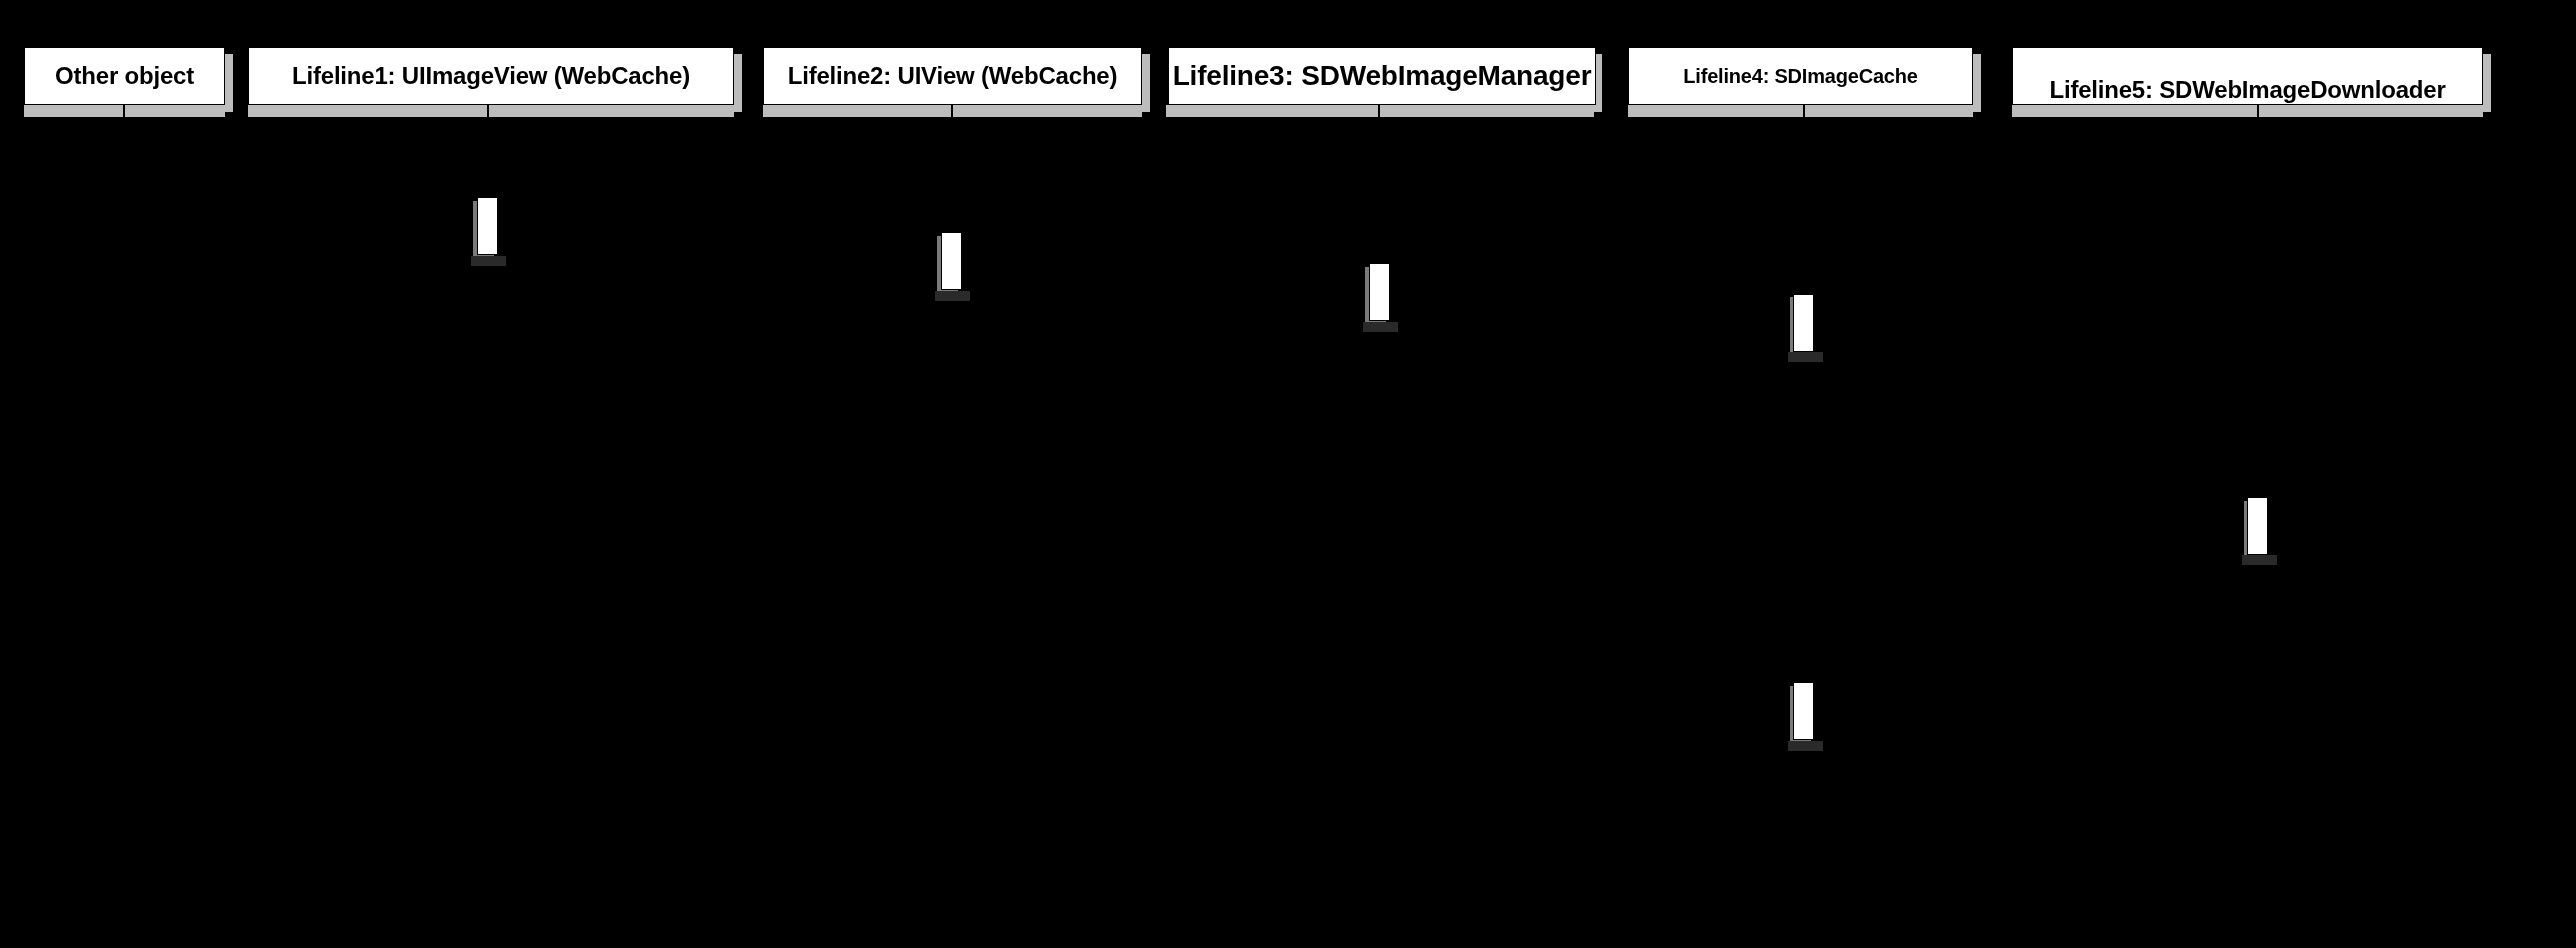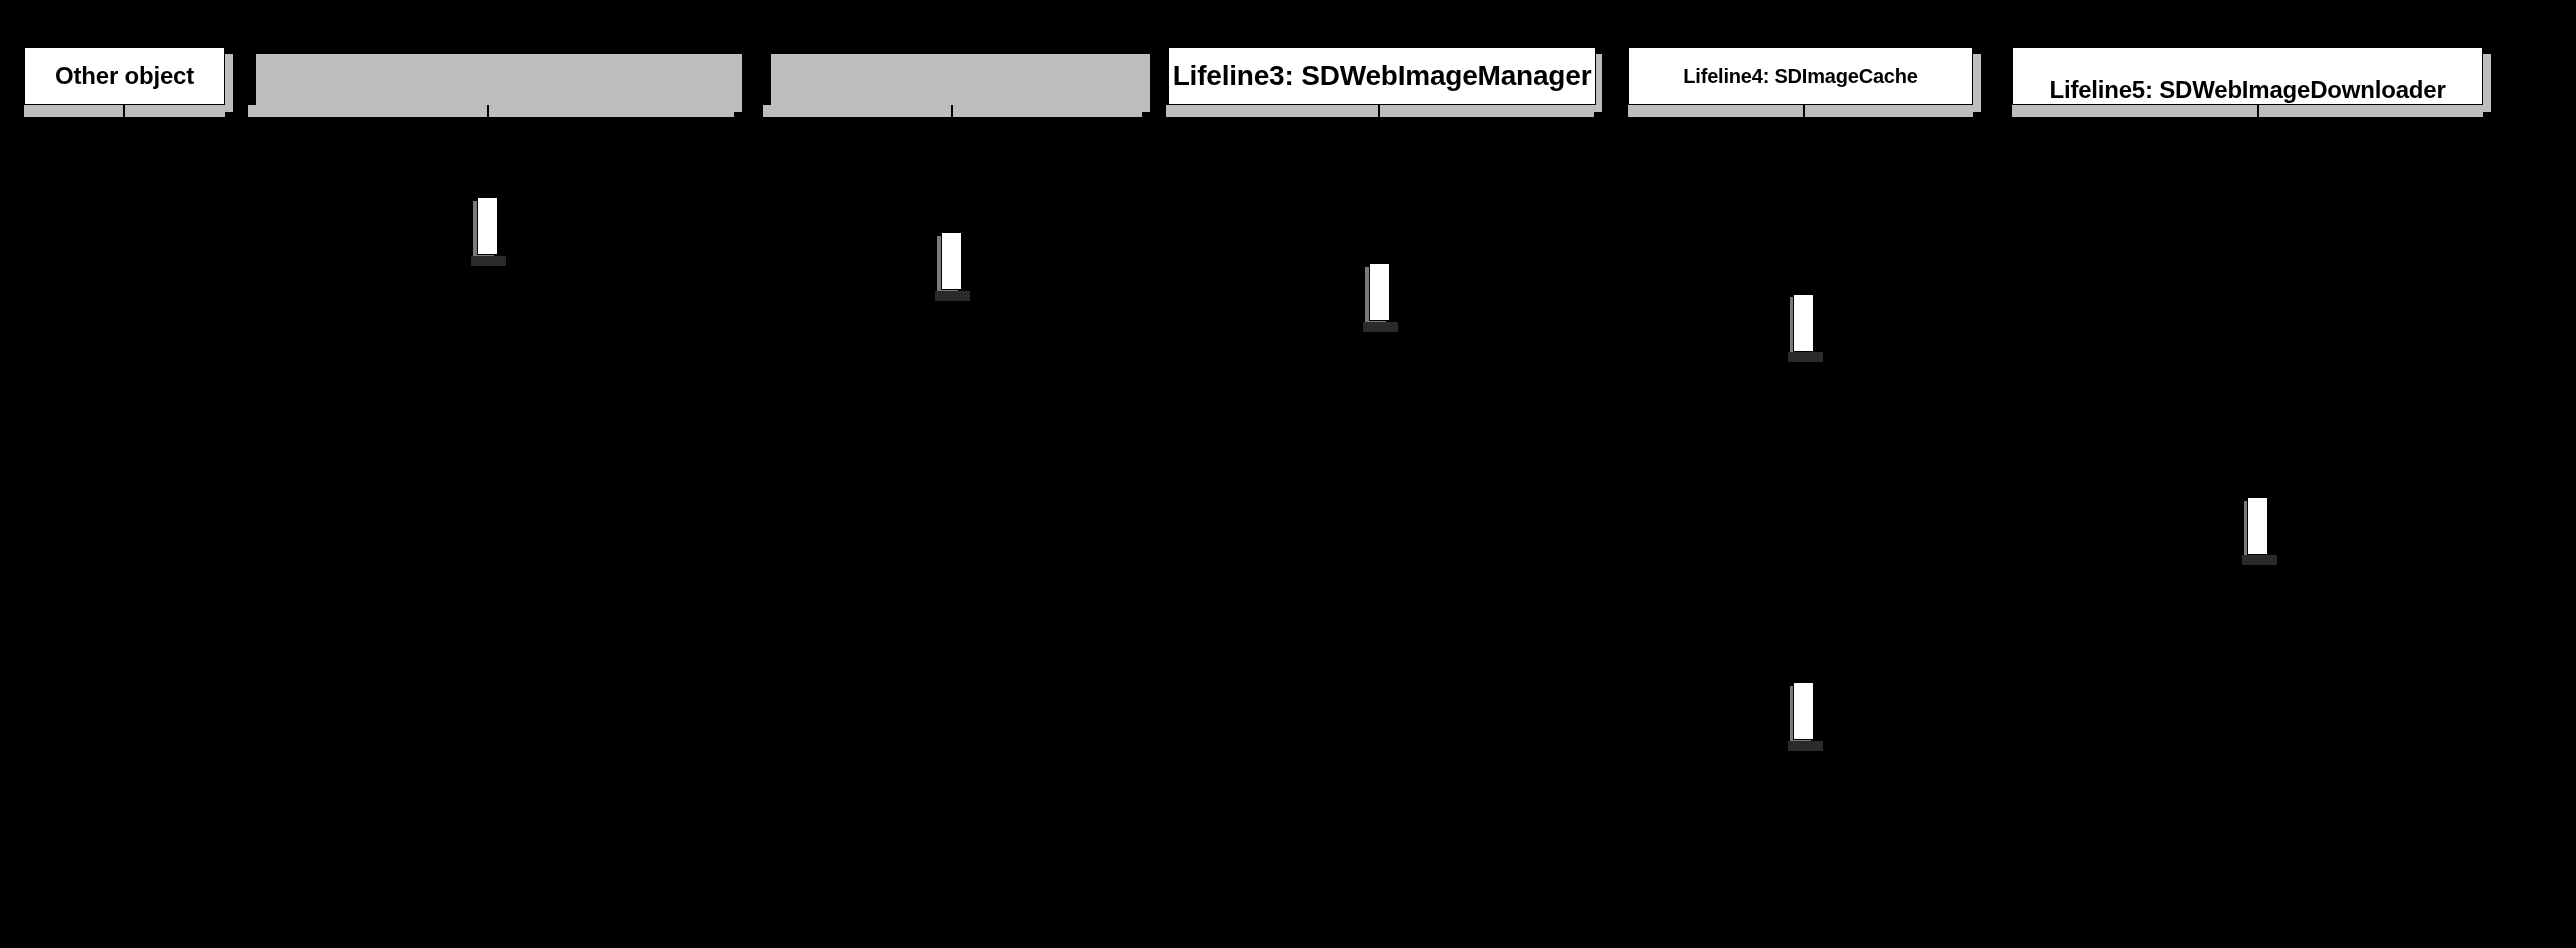--- a/index.html
+++ b/index.html
@@ -68,26 +68,32 @@
 <div id="canvas">
     <div class="lifeline-head-shadow" style="left: 32px; top: 54px; width: 201px; height: 58px;"></div>
     <div class="head-underbar" style="left: 24px; top: 105px; width: 201px; height: 11.7px;"></div>
     <div class="head-underbar-tick" style="left: 123px; top: 105px; height: 11.7px;"></div>
     <div class="lifeline-head" style="left: 24px; top: 47px; width: 201px; height: 58px; font-size: 24px;">
       <span>Other object</span>
     </div>
     <div class="lifeline-head-shadow" style="left: 256px; top: 54px; width: 486px; height: 58px;"></div>
     <div class="head-underbar" style="left: 248px; top: 105px; width: 486px; height: 11.7px;"></div>
     <div class="head-underbar-tick" style="left: 487px; top: 105px; height: 11.7px;"></div>
+    <div class="lifeline-head" style="left: 248px; top: 47px; width: 486px; height: 58px; font-size: 24px;">
+      <span>Lifeline1: UIImageView (WebCache)</span>
+    </div>
     <div class="activation-shadow" style="left: 473px; top: 201px; width: 21.4px; height: 58px;"></div>
     <div class="activation-foot" style="left: 471px; top: 256px; width: 35px; height: 9.7px;"></div>
     <div class="activation" style="left: 477px; top: 197px; width: 21.4px; height: 58px;"></div>
     <div class="lifeline-head-shadow" style="left: 771px; top: 54px; width: 379px; height: 58px;"></div>
     <div class="head-underbar" style="left: 763px; top: 105px; width: 379px; height: 11.7px;"></div>
     <div class="head-underbar-tick" style="left: 951px; top: 105px; height: 11.7px;"></div>
+    <div class="lifeline-head" style="left: 763px; top: 47px; width: 379px; height: 58px; font-size: 24px;">
+      <span>Lifeline2: UIView (WebCache)</span>
+    </div>
     <div class="activation-shadow" style="left: 937px; top: 236px; width: 21.4px; height: 58px;"></div>
     <div class="activation-foot" style="left: 935px; top: 291px; width: 35px; height: 9.7px;"></div>
     <div class="activation" style="left: 941px; top: 232px; width: 21.4px; height: 58px;"></div>
     <div class="lifeline-head-shadow" style="left: 1174px; top: 54px; width: 428px; height: 58px;"></div>
     <div class="head-underbar" style="left: 1166px; top: 105px; width: 428px; height: 11.7px;"></div>
     <div class="head-underbar-tick" style="left: 1378px; top: 105px; height: 11.7px;"></div>
     <div class="lifeline-head" style="left: 1168px; top: 47px; width: 428px; height: 58px; font-size: 28px;">
       <span>Lifeline3: SDWebImageManager</span>
     </div>
     <div class="activation-shadow" style="left: 1365px; top: 267px; width: 21.4px; height: 58px;"></div>

